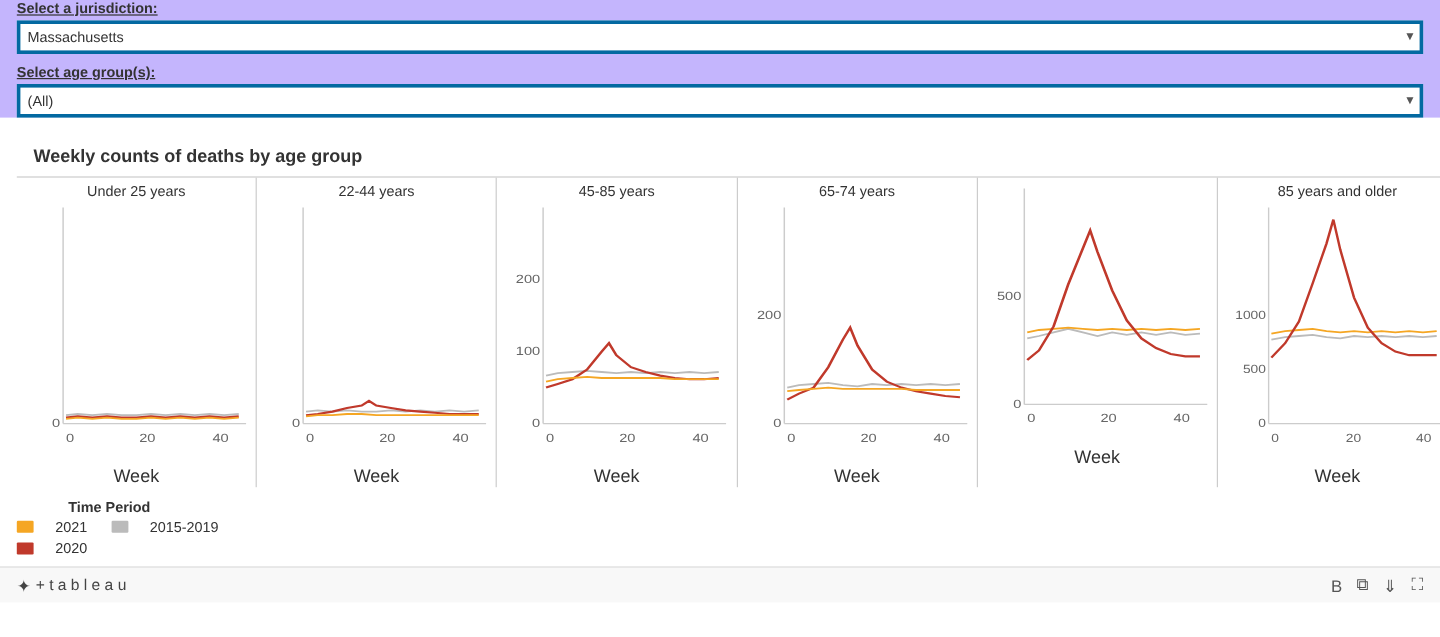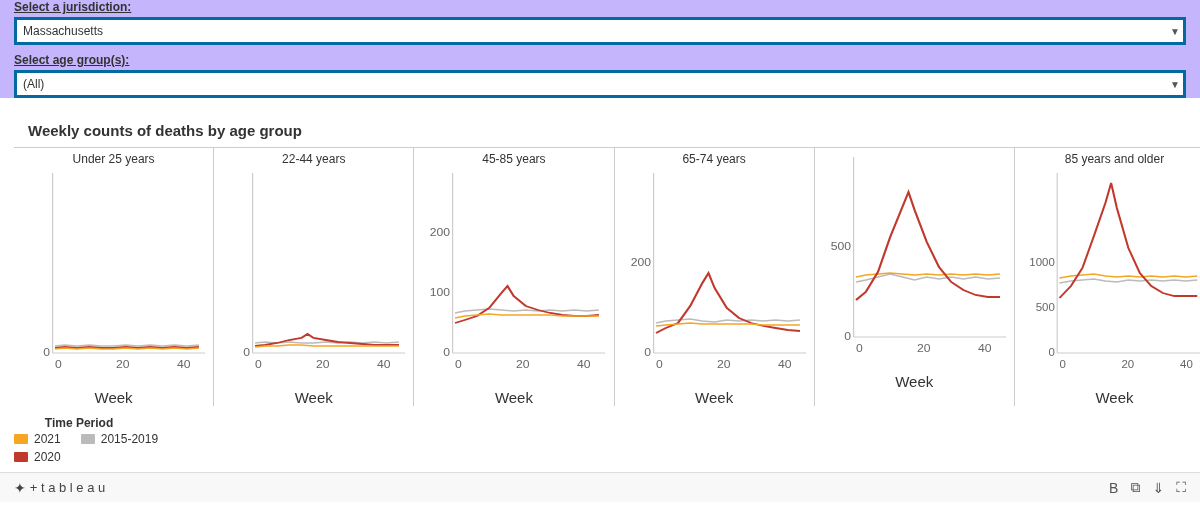--- a/index.html
+++ b/index.html
@@ -97,21 +97,21 @@
       text-align: center;
     }
     .legend-title {
       font-size: 12px;
       font-weight: bold;
       margin-right: 14px;
     }
     .legend-item {
       display: flex;
       align-items: center;
-      gap: 6px;
+      gap: 18px;
       font-size: 12px;
     }
     .legend-color-box {
       width: 14px;
       height: 10px;
       border-radius: 1px;
       flex-shrink: 0;
     }
     .tableau-footer {
       display: flex;

